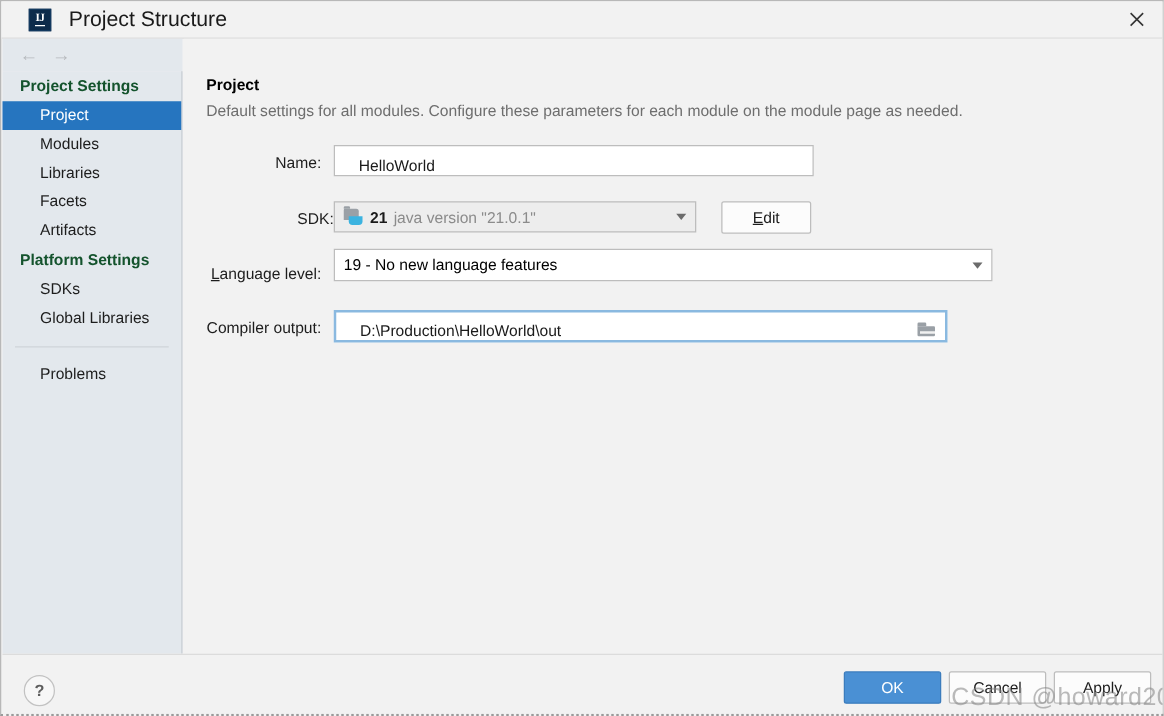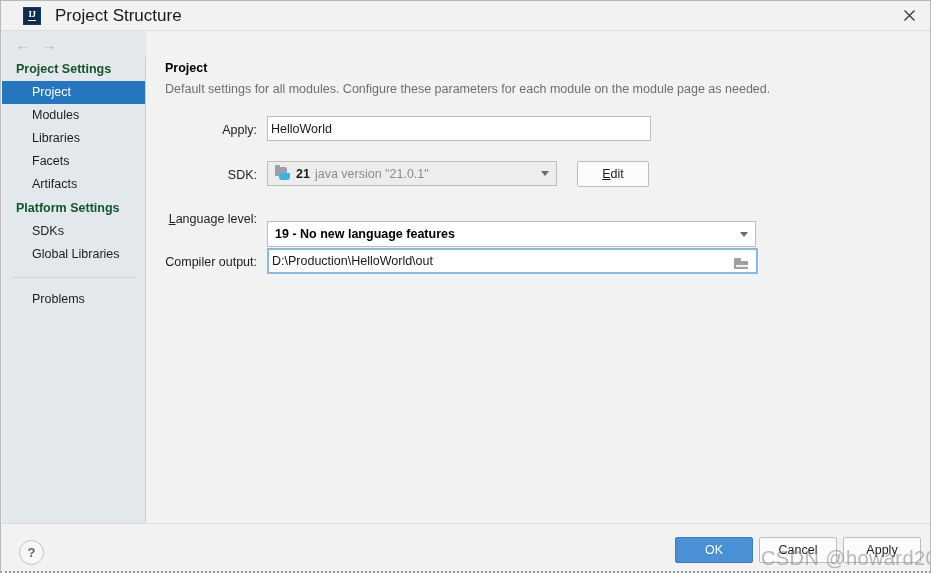--- a/index.html
+++ b/index.html
@@ -113,22 +113,22 @@
     font-size: 12.5px; color: #1d1d1d;
     text-align: right;
   }
   .mn { text-decoration: underline; }
 
   .text-input {
     position: absolute;
     background: #ffffff;
     border: 1px solid #bdbdbd;
     font-size: 12.5px; color: #1a1a1a;
-    padding: 0 3px;
-    display: flex; align-items: center;
+    padding: 0 19px;
+    display: flex; align-items: flex-end;
   }
   .text-input.focused {
     border: 2px solid #8ab9e0;
     background: #ffffff;
   }
 
   .combo {
     position: absolute;
     border: 1px solid #bdbdbd;
     display: flex; align-items: center;
@@ -276,46 +276,46 @@
 
     <div class="sb-sep"></div>
     <div class="sb-item">Problems</div>
   </div>
 
   <div class="content">
 
     <div class="page-title">Project</div>
     <div class="page-desc">Default settings for all modules. Configure these parameters for each module on the module page as needed.</div>
 
-    <div class="field-label" style="left:18px; top:92px; width:92px;">Apply:</div>
+    <div class="field-label" style="left:18px; top:92px; width:92px;">Name:</div>
     <div class="text-input" style="left:120px; top:85px; width:384px; height:25px;">
       <span>HelloWorld</span>
     </div>
 
-    <div class="field-label" style="left:18px; top:137px; width:92px;">SDK:</div>
+    <div class="field-label" style="left:28px; top:137px; width:92px;">SDK:</div>
     <div class="combo disabled" style="left:120px; top:130px; width:290px; height:25px;">
       <span class="sdk-icon">
         <span class="fold"></span>
           <span class="cup"></span>
       </span>
       <span class="sdk-ver">21</span>
       <span class="sdk-desc">java version "21.0.1"</span>
       <span class="combo-arrow">
         <span class="tri-down"></span>
       </span>
     </div>
     <div class="btn" style="left:430px; top:130px; width:72px; height:26px;">
       <span class="mn">E</span>
         <span>dit</span>
     </div>
 
     <div class="field-label" style="left:18px; top:181px; width:92px;">
       <span class="mn">L</span><span>anguage level:</span>
     </div>
-    <div class="combo enabled" style="left:120px; top:190px; width:489px; height:26px;font-weight:bold;">
+    <div class="combo enabled" style="left:120px; top:168px; width:527px; height:26px;">
       <span>19 - No new language features</span>
       <span class="combo-arrow">
         <span class="tri-down"></span>
       </span>
     </div>
 
     <div class="field-label" style="left:10px; top:224px; width:100px;">Compiler output:</div>
     <div class="text-input focused" style="left:120px; top:217px; width:491px; height:26px;">
       <span>D:\Production\HelloWorld\out</span>
       <span class="browse-btn">

